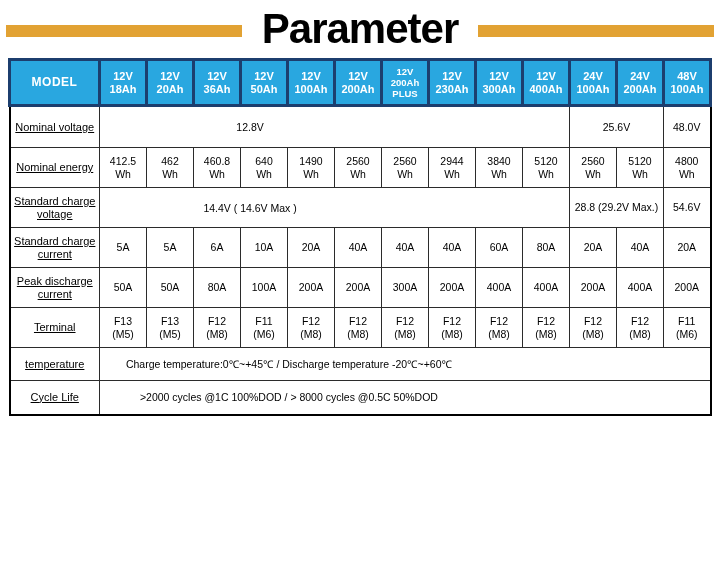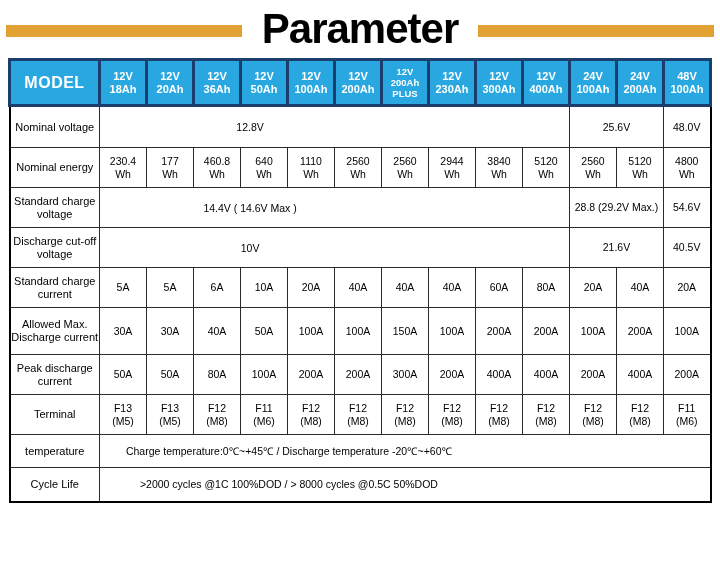--- a/index.html
+++ b/index.html
@@ -16,27 +16,27 @@
   table.param {
     border-collapse: collapse; table-layout: fixed; width: 704px;
     margin: 0 auto; border: 2px solid #000;
   }
   col.label-col { width: 90px; }
   th {
     background: #29A7E0; color: #fff; border: 3px solid #1C3E6E;
     font-size: 11px; font-weight: bold; line-height: 13px;
     white-space: pre-line; padding: 0; height: 46px; text-align: center;
   }
-  th.model-col { font-size: 16px; letter-spacing: .5px; }
+  th.model-col { font-size: 12px; letter-spacing: .5px; }
   th.plus-col { font-size: 9.5px; line-height: 11px; }
   td {
     border: 1px solid #2b2b2b; font-size: 10.5px; color: #000;
     text-align: center; white-space: pre-line; line-height: 13px; padding: 0;
   }
-  td.row-label { font-size: 11px; }
+  td.row-label { font-size: 11px; text-decoration: underline; }
   td.merged { position: relative; text-decoration: underline; }
   td.merged .pos {
     position: absolute; left: 32%; top: 50%;
     transform: translate(-50%, -50%); white-space: nowrap;
   }
   td.merged-wide .pos { left: 31%; }
 </style>
 </head>
 <body>
 
@@ -98,29 +98,29 @@
   <tr style="height:42px">
     <td class="row-label">Nominal voltage</td>
     <td class="merged" colspan="10"><span class="pos">12.8V</span></td>
     <td colspan="2">25.6V</td>
     <td>48.0V</td>
   </tr>
 
 
   <tr style="height:40px">
     <td class="row-label">Nominal energy</td>
-    <td>230.4
-Wh</td>
-    <td>177
+    <td>412.5
+Wh</td>
+    <td>462
 Wh</td>
     <td>460.8
 Wh</td>
     <td>640
 Wh</td>
-    <td>1110
+    <td>1490
 Wh</td>
     <td>2560
 Wh</td>
     <td>2560
 Wh</td>
     <td>2944
 Wh</td>
     <td>3840
 Wh</td>
     <td>5120
@@ -133,61 +133,39 @@
 Wh</td>
   </tr>
 
   <tr style="height:40px">
     <td class="row-label">Standard charge voltage</td>
     <td class="merged" colspan="10"><span class="pos">14.4V ( 14.6V Max )</span></td>
     <td colspan="2">28.8 (29.2V Max.)</td>
     <td>54.6V</td>
   </tr>
 
-  <tr style="height:40px">
-    <td class="row-label">Discharge cut-off voltage</td>
-    <td class="merged" colspan="10"><span class="pos">10V</span></td>
-    <td colspan="2">21.6V</td>
-    <td>40.5V</td>
-  </tr>
 
   <tr style="height:40px">
     <td class="row-label">Standard charge current</td>
     <td>5A</td>
     <td>5A</td>
     <td>6A</td>
     <td>10A</td>
     <td>20A</td>
     <td>40A</td>
     <td>40A</td>
     <td>40A</td>
     <td>60A</td>
     <td>80A</td>
     <td>20A</td>
     <td>40A</td>
     <td>20A</td>
   </tr>
 
 
-  <tr style="height:47px">
-    <td class="row-label">Allowed Max. Discharge current</td>
-    <td>30A</td>
-    <td>30A</td>
-    <td>40A</td>
-    <td>50A</td>
-    <td>100A</td>
-    <td>100A</td>
-    <td>150A</td>
-    <td>100A</td>
-    <td>200A</td>
-    <td>200A</td>
-    <td>100A</td>
-    <td>200A</td>
-    <td>100A</td>
-  </tr>
 
   <tr style="height:40px">
     <td class="row-label">Peak discharge current</td>
     <td>50A</td>
     <td>50A</td>
     <td>80A</td>
     <td>100A</td>
     <td>200A</td>
     <td>200A</td>
     <td>300A</td>

